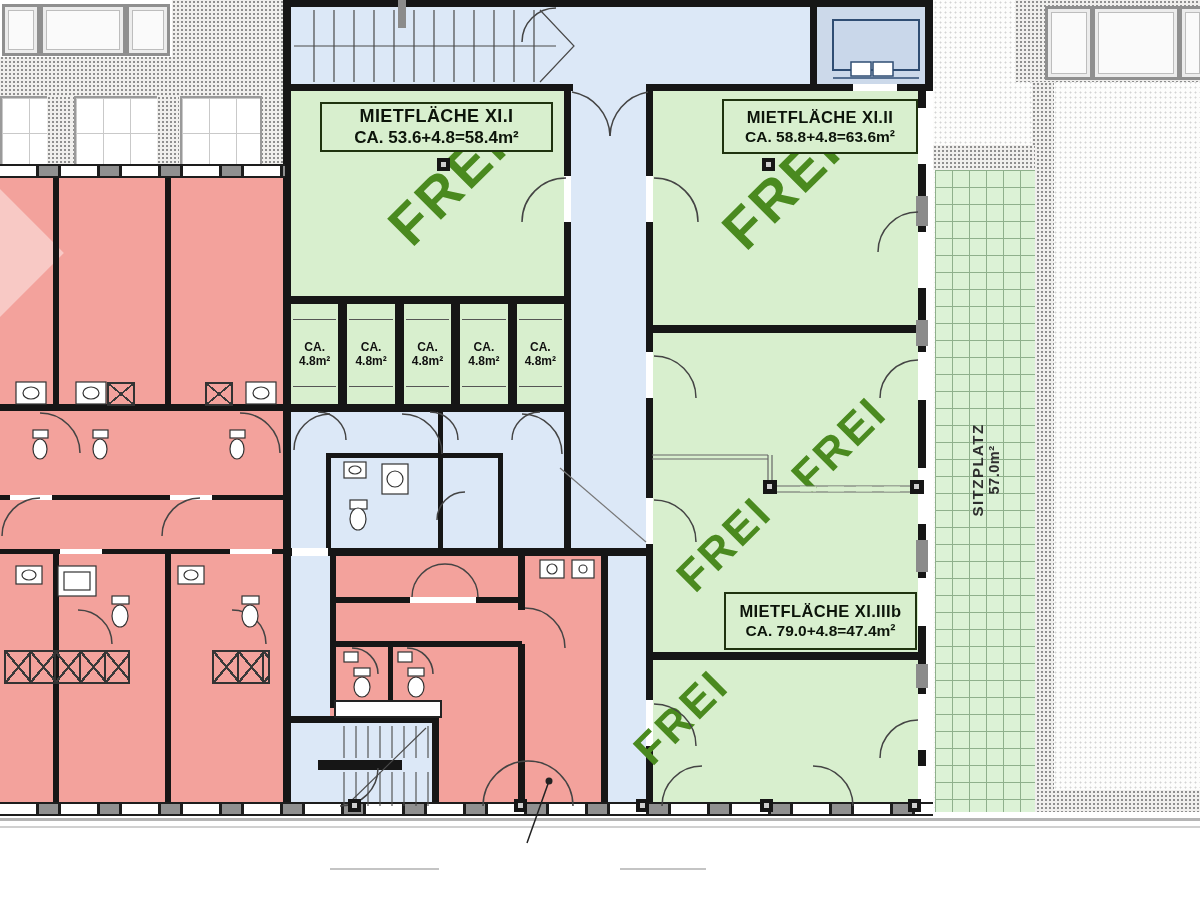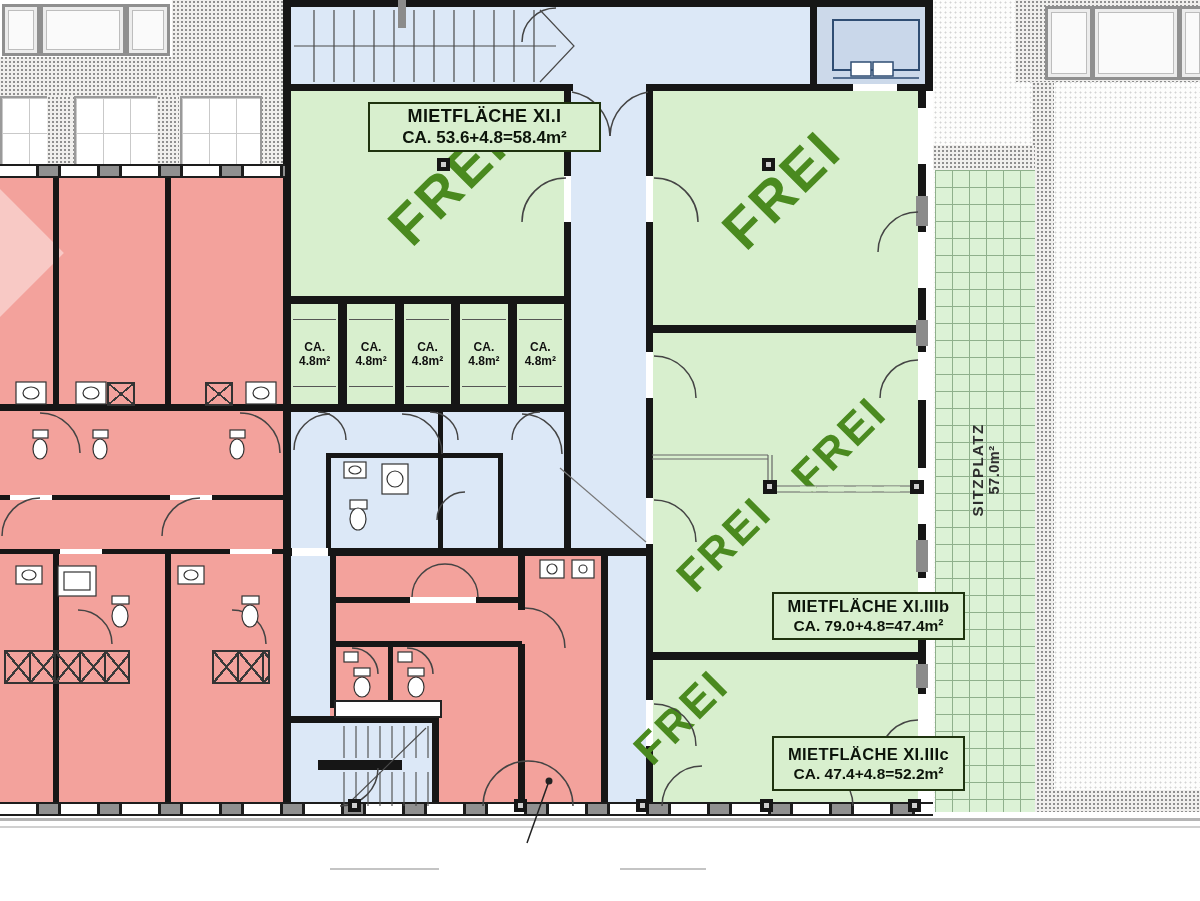--- a/index.html
+++ b/index.html
@@ -16,21 +16,21 @@
   .nub::after{content:"";position:absolute;left:4px;top:4px;width:5px;height:5px;background:#cfcfcf;}
   .dots-dense{background-color:#f0efed;background-image:radial-gradient(circle,#8f8f8f 1px,transparent 1.3px);background-size:4px 4px;}
   .dots-faint{background-color:#fdfdfc;background-image:radial-gradient(circle,#d4d4d4 .9px,transparent 1.1px);background-size:5px 5px;}
   .tiles{background-color:#dcf2d6;background-image:linear-gradient(#8fb08c 1px,transparent 1px),linear-gradient(90deg,#8fb08c 1px,transparent 1px);background-size:17px 17px;z-index:2;}
   .winband{position:absolute;z-index:4;background:repeating-linear-gradient(90deg,#ffffff 0 36px,#1d1d1d 36px 39px,#909090 39px 58px,#1d1d1d 58px 61px);border-top:2px solid #1d1d1d;border-bottom:2px solid #1d1d1d;box-sizing:border-box;}
   .frame{position:absolute;border:3px solid #8f8f8f;background:#ececec;z-index:2;}
   .frame>div{position:absolute;inset:3px;background:#fafafa;border:1px solid #bdbdbd;}
   .skylight{position:absolute;background:#fff;border:2px solid #9a9a9a;z-index:2;
      background-image:linear-gradient(#c9c9c9 1px,transparent 1px),linear-gradient(90deg,#c9c9c9 1px,transparent 1px);background-size:27px 35px;}
   .roomlabel{position:absolute;background:#d8efce;border:2px solid #1f330f;z-index:7;
-     display:flex;flex-direction:column;align-items:center;justify-content:center;text-align:center;color:#0c140a;box-sizing:border-box;margin-left:48px;}
+     display:flex;flex-direction:column;align-items:center;justify-content:center;text-align:center;color:#0c140a;box-sizing:border-box;}
   .roomlabel .l1{font-weight:bold;font-size:16.5px;letter-spacing:.4px;white-space:nowrap;}
   .roomlabel .l2{font-size:15.5px;font-weight:bold;white-space:nowrap;margin-top:1px;}
   .roomlabel.big .l1{font-size:18px;} .roomlabel.big .l2{font-size:17px;}
   .whitebox{background:#ffffff;border:2px solid #161616;color:#111;}
   .frei{position:absolute;z-index:5;color:#4a8a1f;font-weight:bold;letter-spacing:3px;transform:rotate(-45deg);line-height:1;}
   .frei.big{font-size:56px;} .frei.small{font-size:44px;}
   .cellrow{position:absolute;left:291px;top:304px;width:273px;height:100px;display:flex;z-index:2;}
   .cell{flex:1;background:#d8efce;position:relative;display:flex;flex-direction:column;align-items:center;justify-content:center;}
   .cell+.cell{border-left:9px solid #161616;}
   .cell .t{font-size:12px;font-weight:bold;color:#111;line-height:1.2;z-index:2;}
@@ -263,27 +263,27 @@
   <div class="frei big" style="left:378px;top:158px">FREI</div>
   <div class="frei big" style="left:712px;top:162px">FREI</div>
   <div class="frei small" style="left:783px;top:422px">FREI</div>
   <div class="frei small" style="left:668px;top:522px">FREI</div>
   <div class="frei small" style="left:625px;top:695px">FREI</div>
 
   <div class="roomlabel big" style="left:320px;top:102px;width:233px;height:50px">
     <span class="l1">MIETFLÄCHE XI.I</span>
     <span class="l2">CA. 53.6+4.8=58.4m²</span>
   </div>
-  <div class="roomlabel" style="left:724px;top:592px;width:193px;height:48px">
+  <div class="roomlabel" style="left:722px;top:99px;width:196px;height:55px">
+    <span class="l1">MIETFLÄCHE XI.II</span>
+    <span class="l2">CA. 58.8+4.8=63.6m²</span>
+  </div>
+  <div class="roomlabel" style="left:724px;top:592px;width:193px;height:58px">
     <span class="l1">MIETFLÄCHE XI.IIIb</span>
     <span class="l2">CA. 79.0+4.8=47.4m²</span>
-  </div>
-  <div class="roomlabel" style="left:724px;top:736px;width:193px;height:55px">
-    <span class="l1">MIETFLÄCHE XI.IIIc</span>
-    <span class="l2">CA. 47.4+4.8=52.2m²</span>
   </div>
 <div class="wall" style="left: 283px; top: 0px; width: 8px; height: 812px;"></div>
     <div class="wall" style="left: 564px; top: 86px; width: 7px; height: 470px;"></div>
     <div class="wall" style="left: 646px; top: 86px; width: 7px; height: 726px;"></div>
     <div class="wall" style="left: 918px; top: 86px; width: 8px; height: 726px;"></div>
     <div class="wall" style="left: 810px; top: 0px; width: 7px; height: 90px;"></div>
     <div class="wall" style="left: 925px; top: 0px; width: 8px; height: 90px;"></div>
     <div class="wall" style="left: 283px; top: 0px; width: 650px; height: 7px;"></div>
     <div class="wall" style="left: 283px; top: 84px; width: 290px; height: 7px;"></div>
     <div class="wall" style="left: 646px; top: 84px; width: 287px; height: 7px;"></div>

